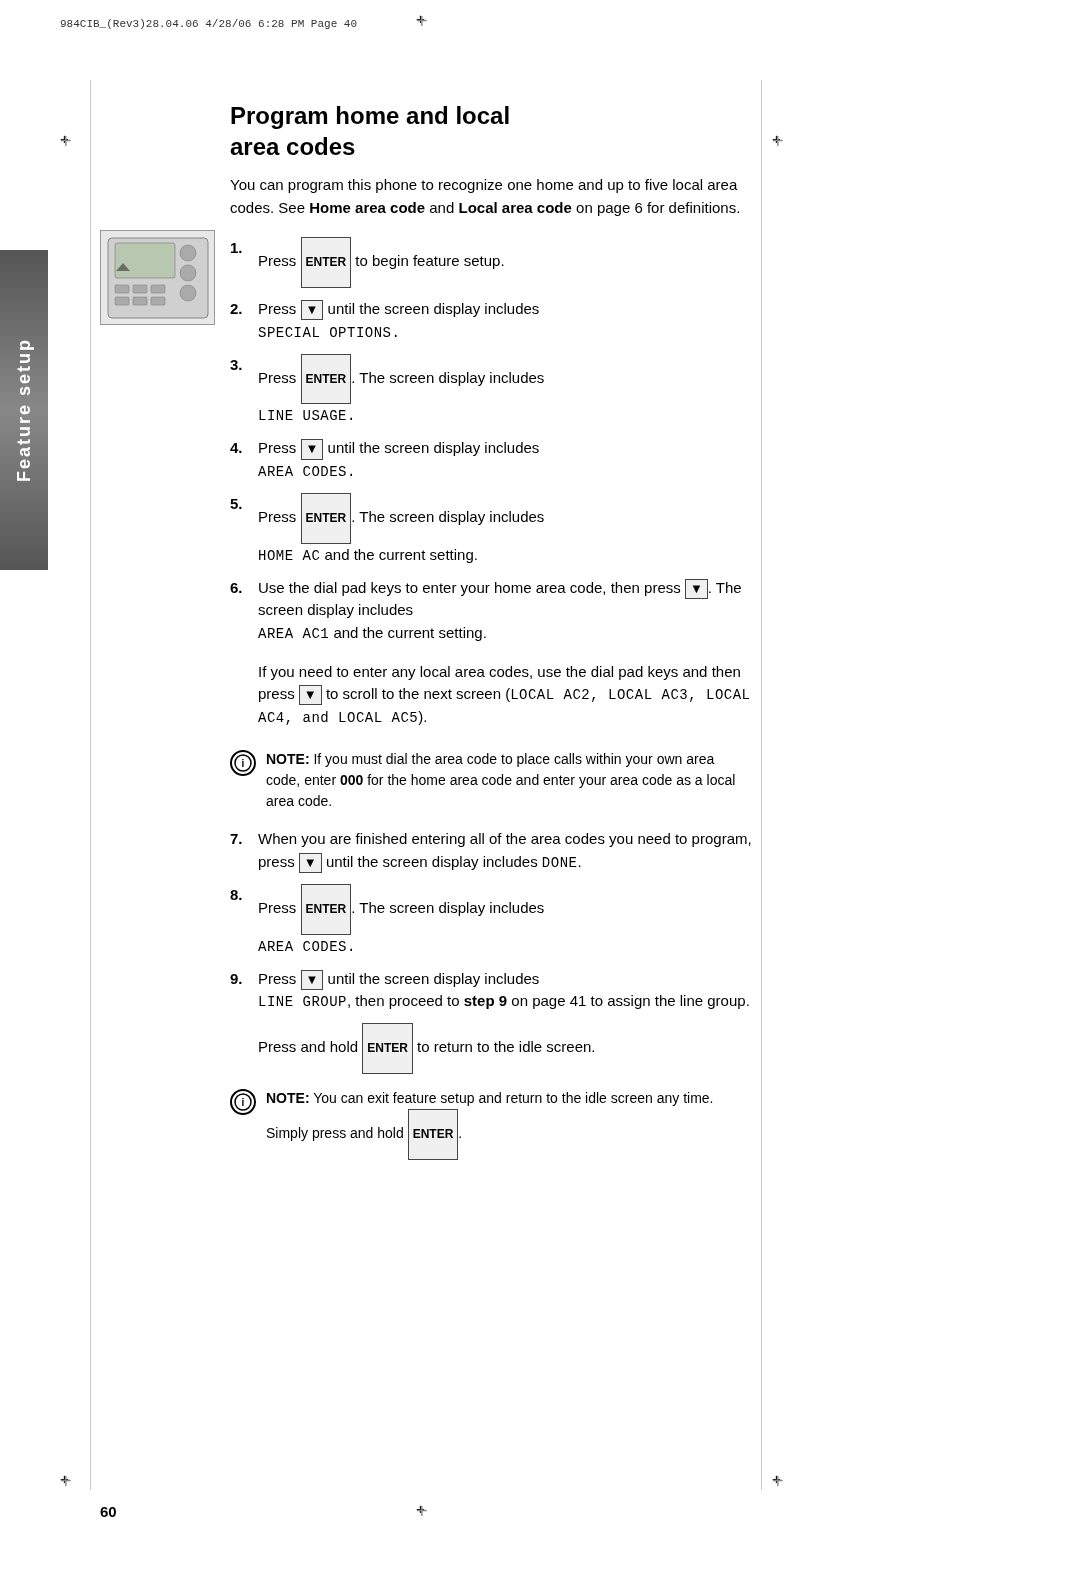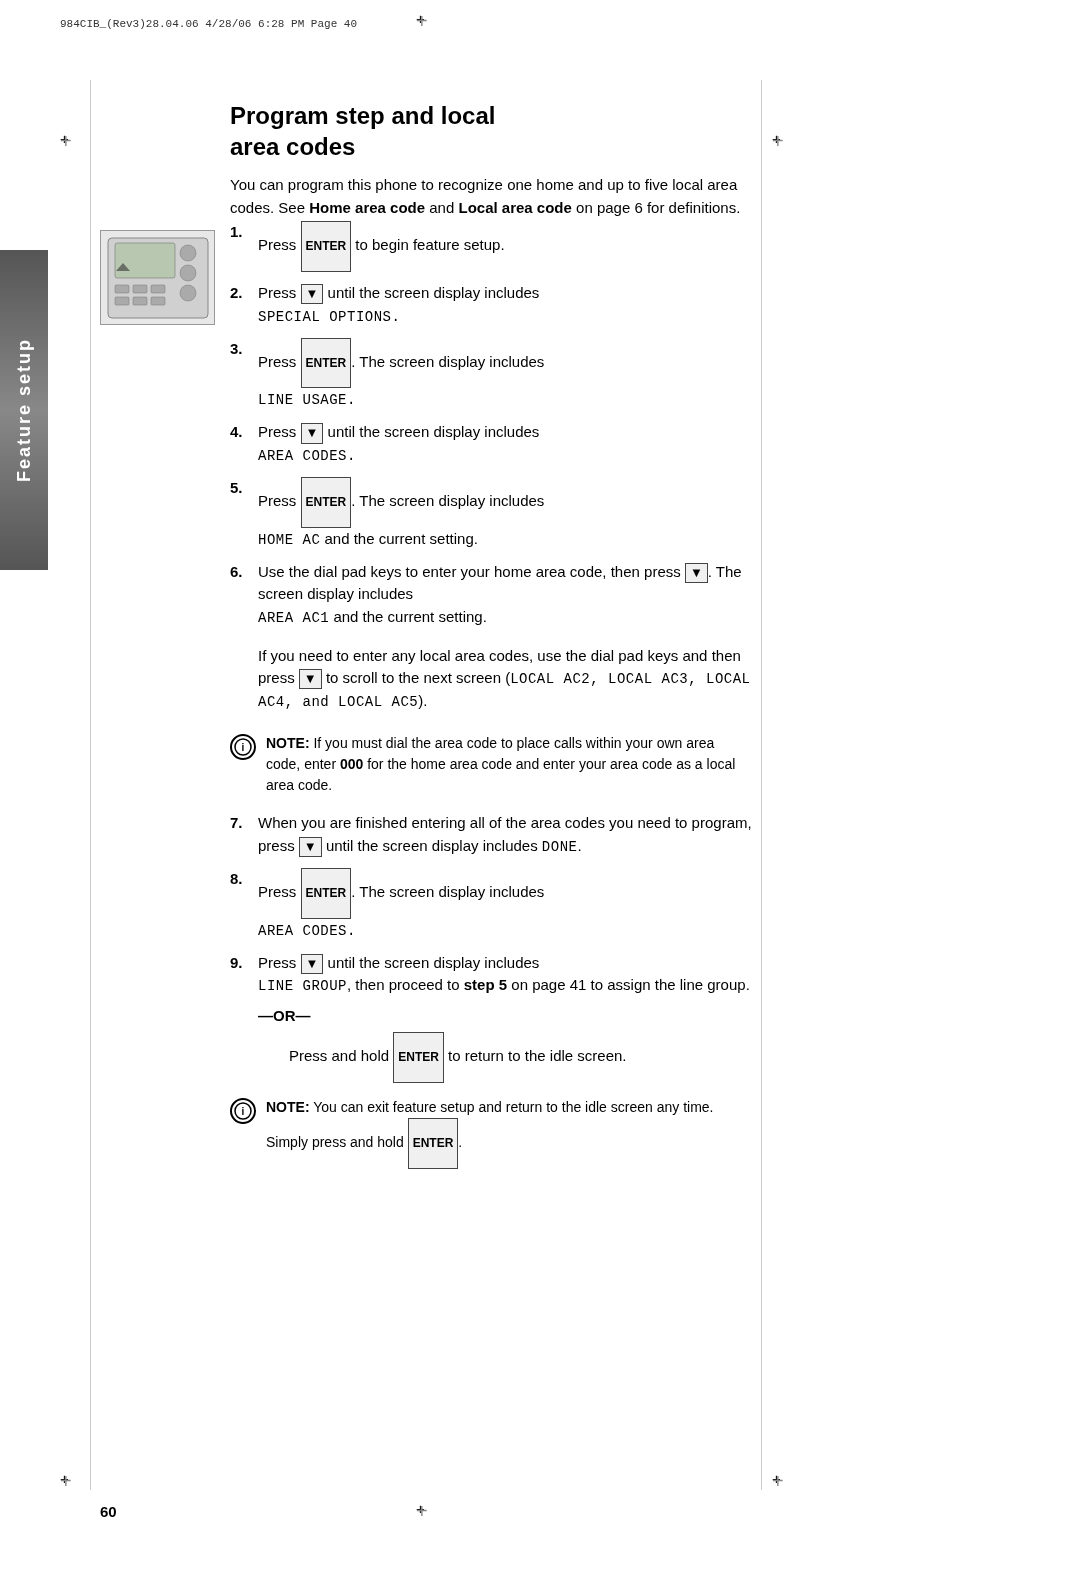--- a/index.html
+++ b/index.html
@@ -108,21 +108,21 @@
       font-size: 24px;
       font-weight: bold;
       line-height: 1.3;
       margin-bottom: 12px;
     }
 
     
     .intro-para {
       font-size: 15px;
       line-height: 1.5;
-      margin-bottom: 2px;
+      margin-bottom: 18px;
     }
 
     .step-item {
       display: flex;
       margin-bottom: 10px;
       line-height: 1.5;
       font-size: 15px;
     }
 
     .step-number {
@@ -300,21 +300,21 @@
         <rect x="48" y="64" width="14" height="8" rx="1" fill="#aaa" stroke="#777" stroke-width="0.5"></rect>
 
         <polygon points="20,30 27,38 13,38" fill="#333" opacity="0.6"></polygon>
       </svg>
     </div>
   </div>
 
   <div class="main-content">
 
     <div class="section-title">
-      <span>Program step and local</span><br>
+      <span>Program home and local</span><br>
       <span>area codes</span>
     </div>
 
     <p class="intro-para">
       <span>You can program this phone to recognize one home and up to five local area codes.  See </span><strong>Home area code</strong><span> and </span><strong>Local area code</strong><span> on page 6 for definitions.</span>
     </p>
 
     <div style="margin-left: 0px;">
 
       <div class="step-item">
@@ -397,29 +397,28 @@
         <div class="step-content">
           Press <span class="key-btn">ENTER</span>. The screen display includes<br>
           <span class="mono">AREA CODES.</span>
         </div>
       </div>
 
       <div class="step-item">
         <span class="step-number">9.</span>
         <div class="step-content">
           Press <span class="arrow-btn">▼</span> until the screen display includes<br>
-          <span class="mono">LINE GROUP</span>, then proceed to <strong>step 5</strong> on page 41 to assign the line group.
+          <span class="mono">LINE GROUP</span>, then proceed to <strong>step 9</strong> on page 41 to assign the line group.
         </div>
       </div>
 
     </div>
 
     <div style="margin-left: 28px; margin-top: 8px; margin-bottom: 6px;">
-      <div class="or-separator">—OR—</div>
-      <p style="font-size:15px; line-height:1.5;margin-left:31px;">
+      <p style="font-size:15px; line-height:1.5;">
         Press and hold <span class="key-btn">ENTER</span> to return to the idle screen.
       </p>
     </div>
 
     <div class="note-block" style="margin-top: 14px;">
       <div class="note-icon">
         <div class="note-icon-circle">
           <svg width="18" height="18" viewBox="0 0 18 18">
             <circle cx="9" cy="9" r="8" fill="none" stroke="#000" stroke-width="1.5"></circle>
             <text x="9" y="13" text-anchor="middle" font-size="10" font-weight="bold" fill="#000">i</text>

